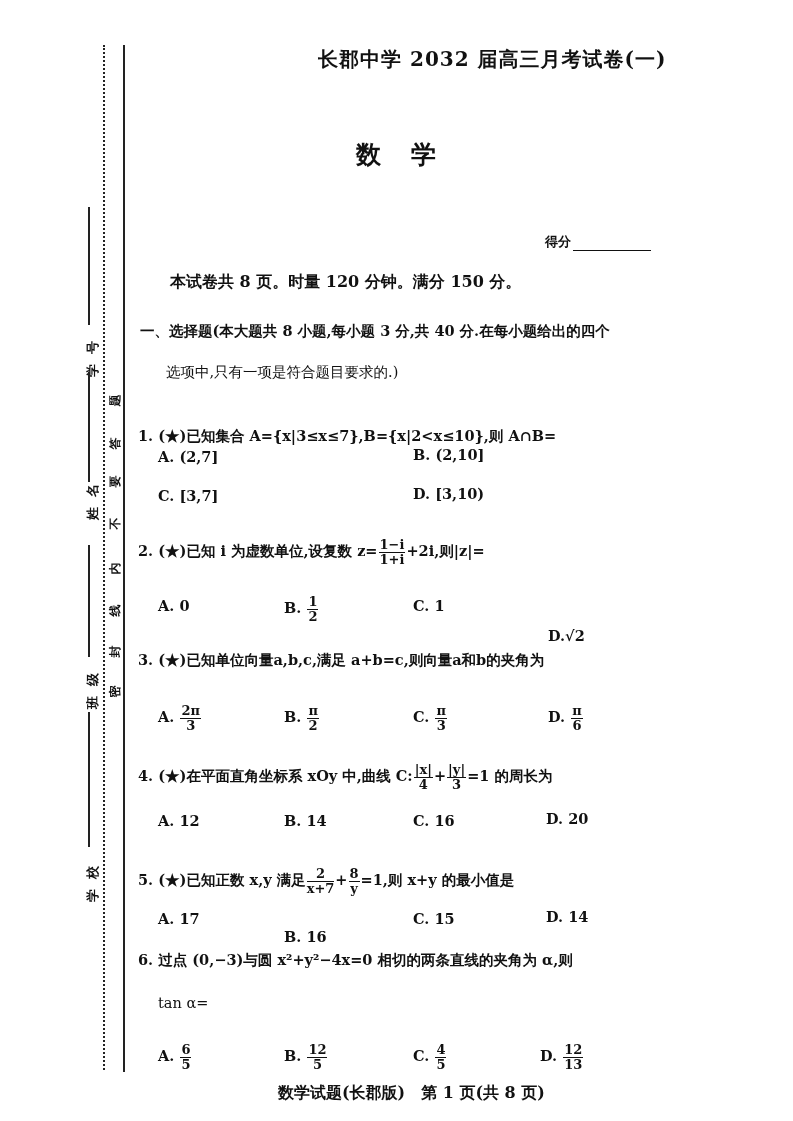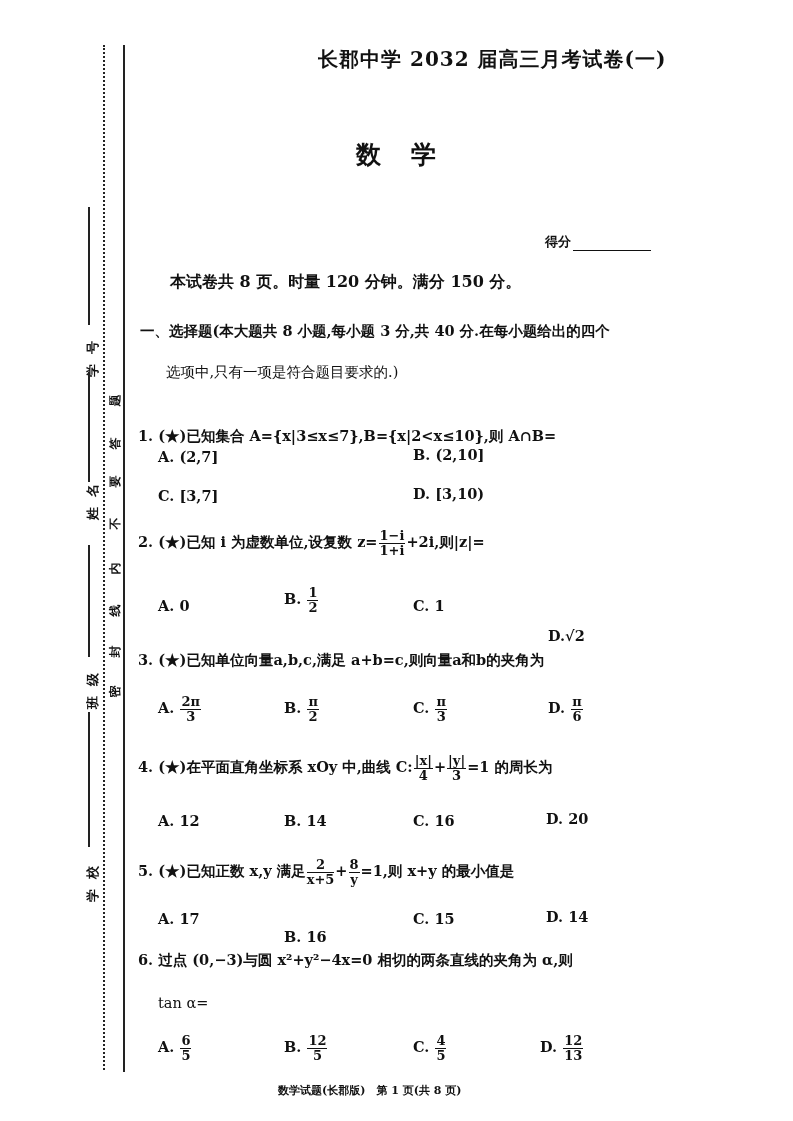--- a/index.html
+++ b/index.html
@@ -16,24 +16,24 @@
   .seal-char { position:absolute; left:108px; font-size:12px; font-weight:bold; transform:rotate(-90deg); width:14px; text-align:center; }
   .title { left:318px; top:46px; font-size:20px; font-weight:bold; letter-spacing:1px; white-space:nowrap; }
   .subject { left:356px; top:138px; font-size:25px; font-weight:bold; font-family:"DejaVu Sans","Liberation Sans",sans-serif; letter-spacing:30px; white-space:nowrap; }
   .score { left:545px; top:233px; font-size:13px; font-weight:bold; white-space:nowrap; font-family:Liberation Sans, sans-serif; }
   .score-line { display:inline-block; width:78px; border-bottom:1.5px solid #111; vertical-align:bottom; margin-left:2px; height:14px; }
   .info { left:170px; top:272px; font-size:16px; font-weight:bold; white-space:nowrap; }
   .section { left:140px; top:322px; font-size:14.5px; font-weight:bold; white-space:nowrap; }
   .section2 { left:166px; top:363px; font-size:14.5px; font-weight:normal; white-space:nowrap; }
   .q { position:absolute; left:138px; font-size:14.5px; font-weight:bold; white-space:nowrap; }
   .opt { position:absolute; font-size:14.5px; font-weight:bold; white-space:nowrap; }
-  .frac { display:inline-block; vertical-align:middle; text-align:center; line-height:1.05; font-size:13px; margin:0 1px; }
+  .frac { display:inline-block; vertical-align:middle; text-align:center; line-height:1.05; font-size:13px; margin:9px 1px; }
   .frac .num { display:block; border-bottom:1px solid #111; padding:0 1px; }
   .frac .den { display:block; }
-  .footer { left:278px; top:1083px; font-size:11px; font-weight:bold; white-space:nowrap;text-align:right; }
+  .footer { left:278px; top:1083px; font-size:16px; font-weight:bold; white-space:nowrap;text-align:right; }
 </style>
 </head>
 <body>
 
 <div class="dash-line"></div>
 <div class="solid-line"></div>
 
 <div class="vline" style="left:88px; top:207px; height:118px;"></div>
 <div class="margin-label" style="left:70px; top:345px;">学号</div>
 <div class="vline" style="left:88px; top:372px; height:110px;"></div>
@@ -93,21 +93,21 @@
   <span>4.</span>
   <span>(★)</span><span>在平面直角坐标系 xOy 中,曲线 C:</span><span class="frac"><span class="num">|x|</span><span class="den">4</span></span><span>+</span><span class="frac"><span class="num">|y|</span><span class="den">3</span></span><span>=1 的周长为</span>
 </div>
 <div class="opt" style="left:158px; top:812px;"><span>A.</span> <span>12</span></div>
 <div class="opt" style="left:284px; top:812px;"><span>B.</span> <span>14</span></div>
 <div class="opt" style="left:413px; top:812px;"><span>C.</span> <span>16</span></div>
 <div class="opt" style="left:546px; top:810px;"><span>D.</span> <span>20</span></div>
 
 <div class="q" style="top:858px;">
   <span>5.</span>
-  <span>(★)</span><span>已知正数 x,y 满足</span><span class="frac"><span class="num">2</span><span class="den">x+5</span></span><span>+</span><span class="frac"><span class="num">8</span><span class="den">y</span></span><span>=1,则 x+y 的最小值是</span>
+  <span>(★)</span><span>已知正数 x,y 满足</span><span class="frac"><span class="num">2</span><span class="den">x+7</span></span><span>+</span><span class="frac"><span class="num">8</span><span class="den">y</span></span><span>=1,则 x+y 的最小值是</span>
 </div>
 <div class="opt" style="left:158px; top:910px;"><span>A.</span> <span>17</span></div>
 <div class="opt" style="left:284px; top:928px;"><span>B.</span> <span>16</span></div>
 <div class="opt" style="left:413px; top:910px;"><span>C.</span> <span>15</span></div>
 <div class="opt" style="left:546px; top:908px;"><span>D.</span> <span>14</span></div>
 
 <div class="q" style="top:951px;">
   <span>6.</span>
   <span>过点 (0,−3)与圆 x²+y²−4x=0 相切的两条直线的夹角为 α,则</span>
 </div>

